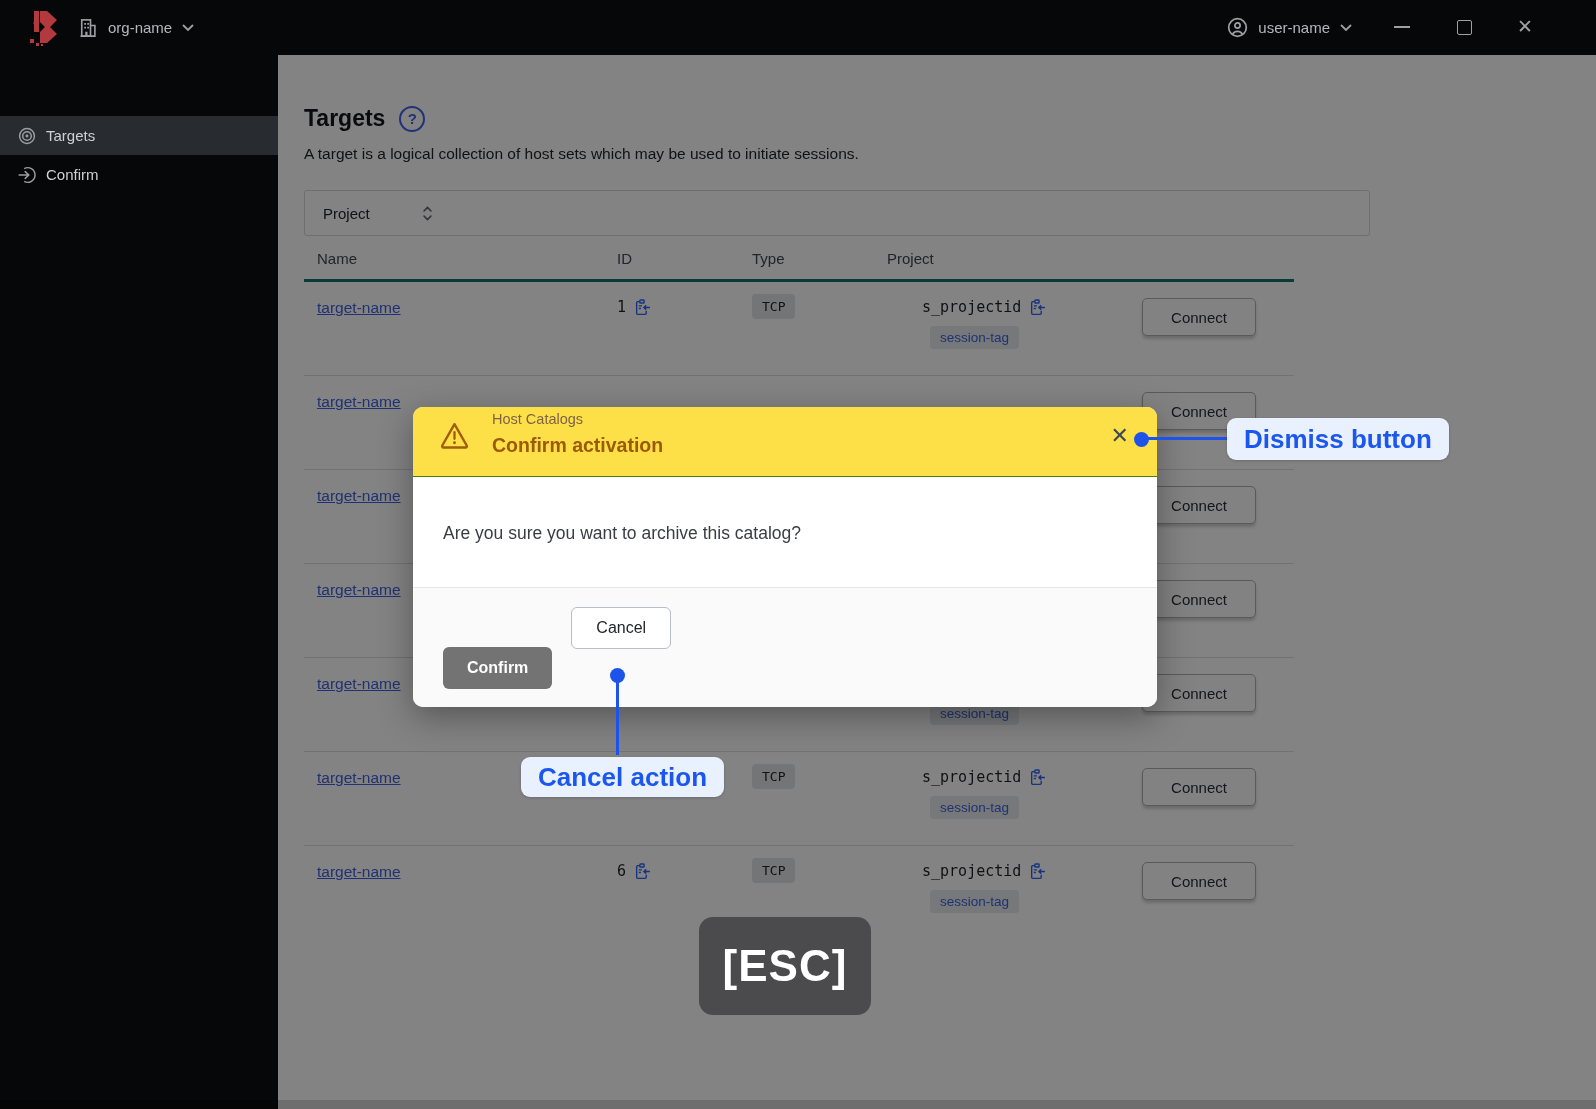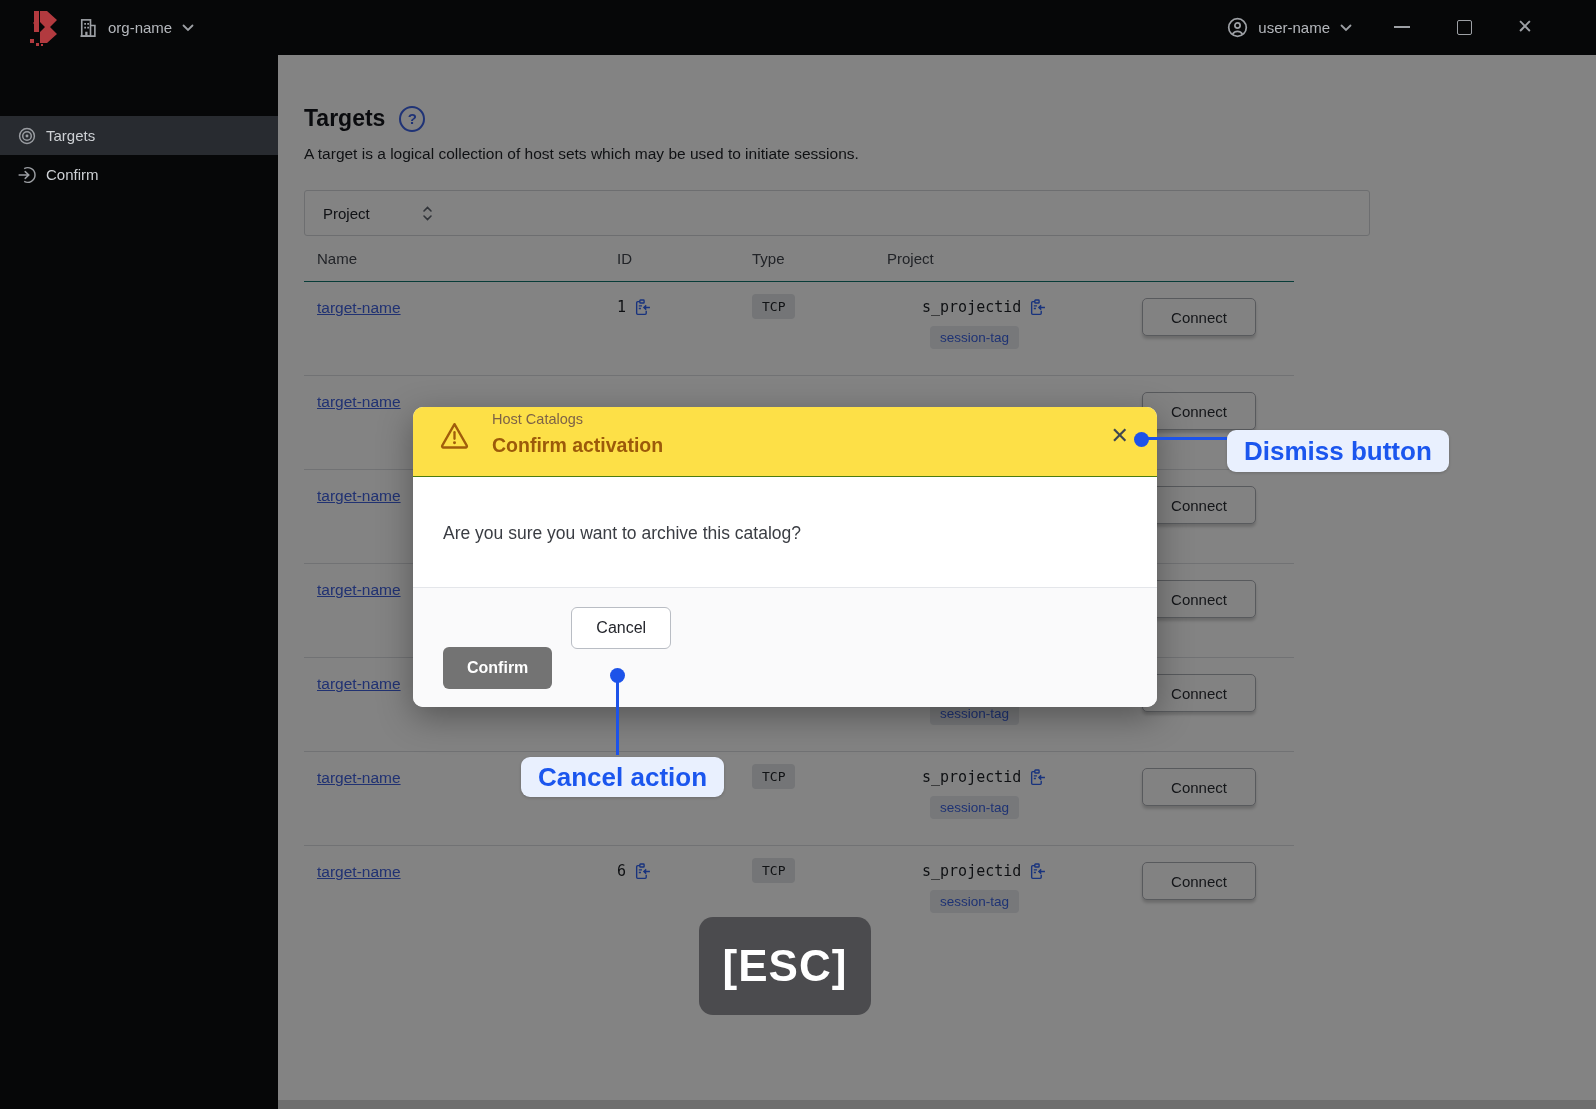--- a/index.html
+++ b/index.html
@@ -29,21 +29,21 @@
   .title-row { display:flex; align-items:center; gap:14px; }
   .title-row h1 { font-size:23px; font-weight:700; color:#15171c; }
   .help-ic { width:26px; height:26px; border-radius:50%; border:2px solid #3d63e6; color:#3d63e6;
              font-size:15px; font-weight:700; display:flex; align-items:center; justify-content:center; cursor:pointer; }
   .desc { margin-top:13px; font-size:15.5px; color:#1e2126; }
 
   .filterbar { margin-top:27px; height:46px; border:1px solid #d4d6da; border-radius:3px; display:flex; align-items:center; background:#fff; cursor:pointer; }
   .filterbar .flabel { margin-left:18px; font-size:15px; color:#22252c; }
   .filterbar .fcaret { margin-left:52px; display:flex; }
 
-  .thead { position:relative; height:46px; border-bottom:1px solid #0f766e; width:990px; }
+  .thead { position:relative; height:46px; border-bottom:3px solid #0f766e; width:990px; }
   .thead span { position:absolute; top:14px; font-size:15px; color:#42464e; }
   .th-name { left:13px; } .th-id { left:313px; } .th-type { left:448px; } .th-proj { left:583px; }
 
   .trow { position:relative; height:94px; border-bottom:1px solid #dcdee2; width:990px; }
   .trow:last-child { border-bottom:none; }
   .c-name { position:absolute; left:13px; top:17px; }
   .tlink { font-size:15.5px; color:#4061de; text-decoration:underline; cursor:pointer; }
   .c-id { position:absolute; left:313px; top:16px; display:flex; align-items:center; gap:8px; }
   .id-val { font-size:15px; color:#1d2025; }
   .c-type { position:absolute; left:448px; top:12px; }
@@ -77,21 +77,21 @@
   .btn-cancel { height:42px; padding:0 24px; background:#fff; color:#24262c; font-size:16px; font-weight:500;
                 border:1px solid #b9bdc4; border-radius:6px; cursor:pointer; font-family:"Liberation Sans",sans-serif; }
 
   
   .anno { position:absolute; z-index:30; }
   .anno-dot { width:15px; height:15px; border-radius:50%; background:#1d53e9; }
   .pill { background:#e9f0fe; border-radius:9px; color:#1b56ee; font-weight:700; font-size:26px;
           display:flex; align-items:center; padding:0 17px; box-shadow:0 1px 3px rgba(0,0,0,0.18); }
   .dismiss-dot { left:1134px; top:432px; }
   .dismiss-line { left:1141px; top:437px; width:86px; height:3px; background:#1d53e9; }
-  .dismiss-pill { left:1227px; top:418px; height:42px;margin-top:12px; }
+  .dismiss-pill { left:1227px; top:418px; height:42px; }
   .cancel-dot { left:610px; top:668px; }
   .cancel-line { left:616px; top:682px; width:3px; height:73px; background:#1d53e9; }
   .cancel-pill { left:521px; top:757px; height:40px; }
   .esc-badge { position:absolute; left:699px; top:917px; width:172px; height:98px; background:#4b4b4e; border-radius:14px;
                z-index:30; display:flex; align-items:center; justify-content:center;
                color:#fff; font-size:44px; font-weight:700; letter-spacing:1px; }
   .bottom-strip { position:absolute; left:0; right:0; bottom:0; height:9px; background:rgba(0,0,0,0.16); z-index:26; }
 </style>
 </head>
 <body>

